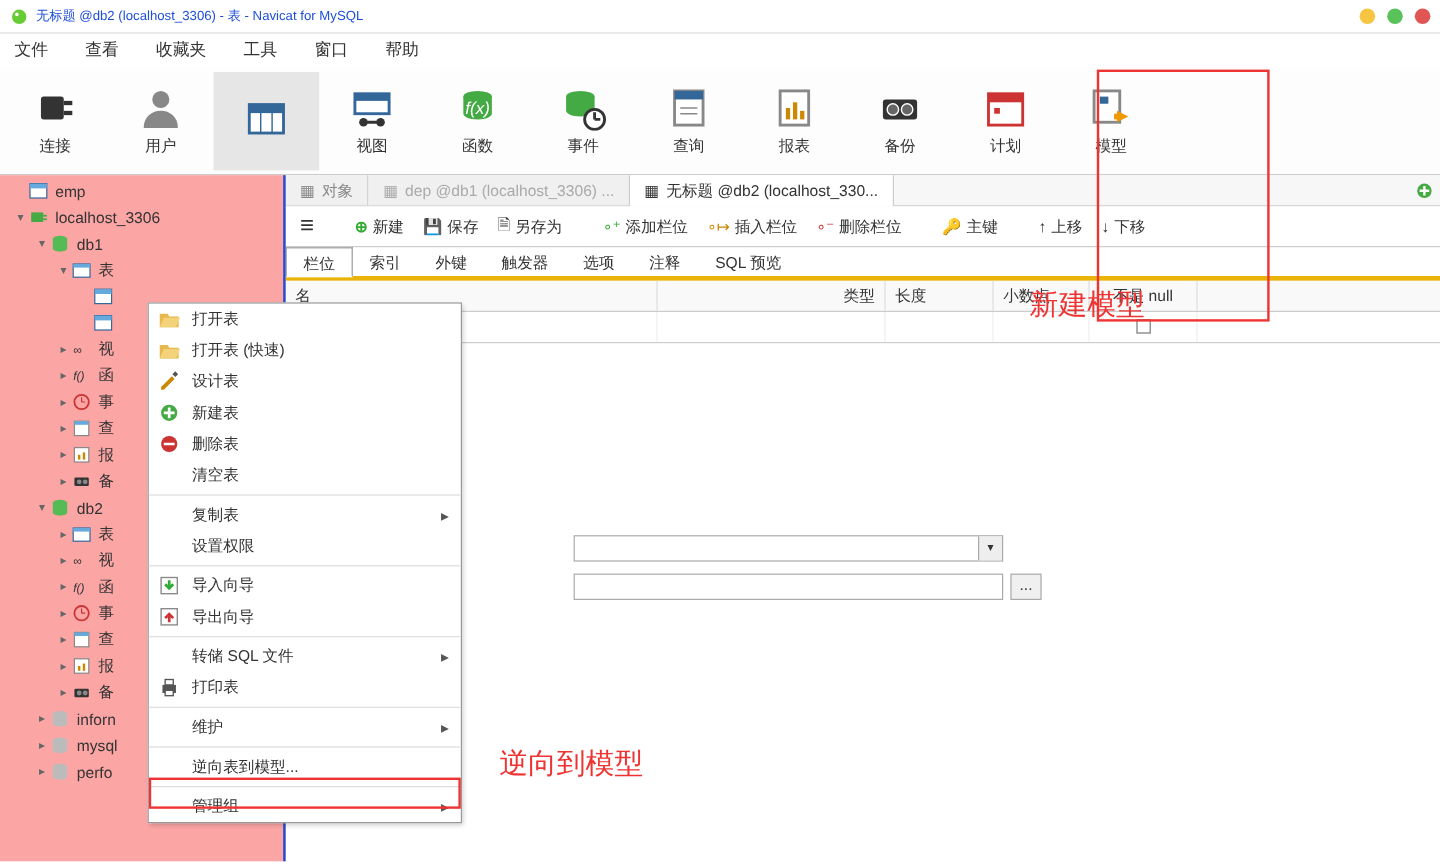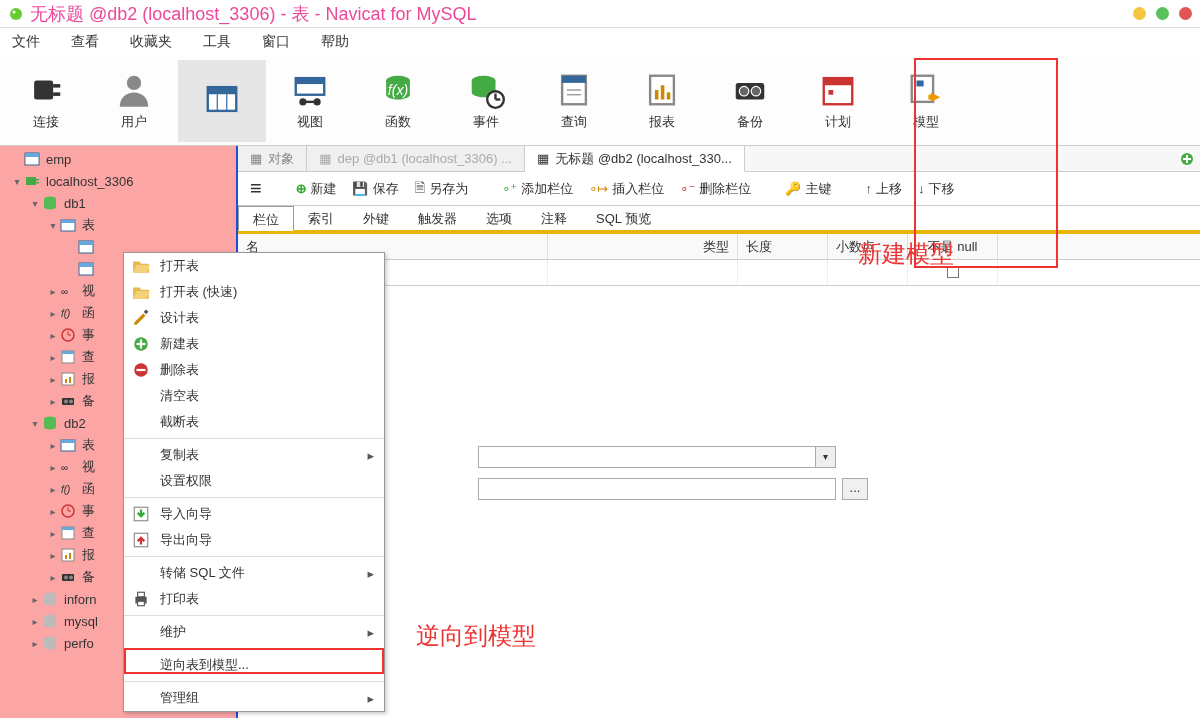--- a/index.html
+++ b/index.html
@@ -1,19 +1,19 @@
 <!DOCTYPE html>
 <html><head>
 <meta charset="utf-8">
 <style>
 * { box-sizing: border-box; margin: 0; padding: 0; font-family: "Microsoft YaHei", Arial, sans-serif; }
 body { background: #fff; width: 1200px; height: 718px; overflow: hidden; font-size: 13px; color: #333; }
 .title-bar { height: 28px; display: flex; align-items: center; padding: 0 8px; border-bottom: 1px solid #ddd; }
 .title-bar .app-icon { width: 16px; height: 16px; margin-right: 6px; }
-.title-bar .title-text { flex: 1; font-size: 18px; color: #ec4899; }
+.title-bar .title-text { flex: 1; font-size: 11px; color: #1d4ed8; }
 .win-controls { display: flex; gap: 10px; }
 .win-dot { width: 13px; height: 13px; border-radius: 50%; }
 .dot-min { background: #f6c542; }
 .dot-max { background: #5ac25a; }
 .dot-close { background: #e25555; }
 
 .menu-bar { height: 28px; display: flex; align-items: center; gap: 31px; padding: 0 12px; font-size: 14px; }
 .menu-item { cursor: default; }
 
 .toolbar-big { height: 90px; display: flex; align-items: center; padding: 0 2px; border-bottom: 1px solid #ccc; background: #fdfdfd; position: relative; }
@@ -616,24 +616,20 @@
           <circle cx="8" cy="8" r="6" fill="#c33"></circle>
           <line x1="4" y1="8" x2="12" y2="8" stroke="#fff" stroke-width="2"></line>
         </svg>
       </span>
       <span>删除表</span>
     </div>
     <div class="ctx-row">
       <span class="ctx-icon"></span>
       <span>清空表</span>
     </div>
-    <div class="ctx-row">
-      <span class="ctx-icon"></span>
-      <span>截断表</span>
-    </div>
     <div class="ctx-row sep"></div>
     <div class="ctx-row">
       <span class="ctx-icon"></span>
       <span>复制表</span>
       <span class="ctx-sub">▸</span>
     </div>
     <div class="ctx-row">
       <span class="ctx-icon"></span>
       <span>设置权限</span>
     </div>

